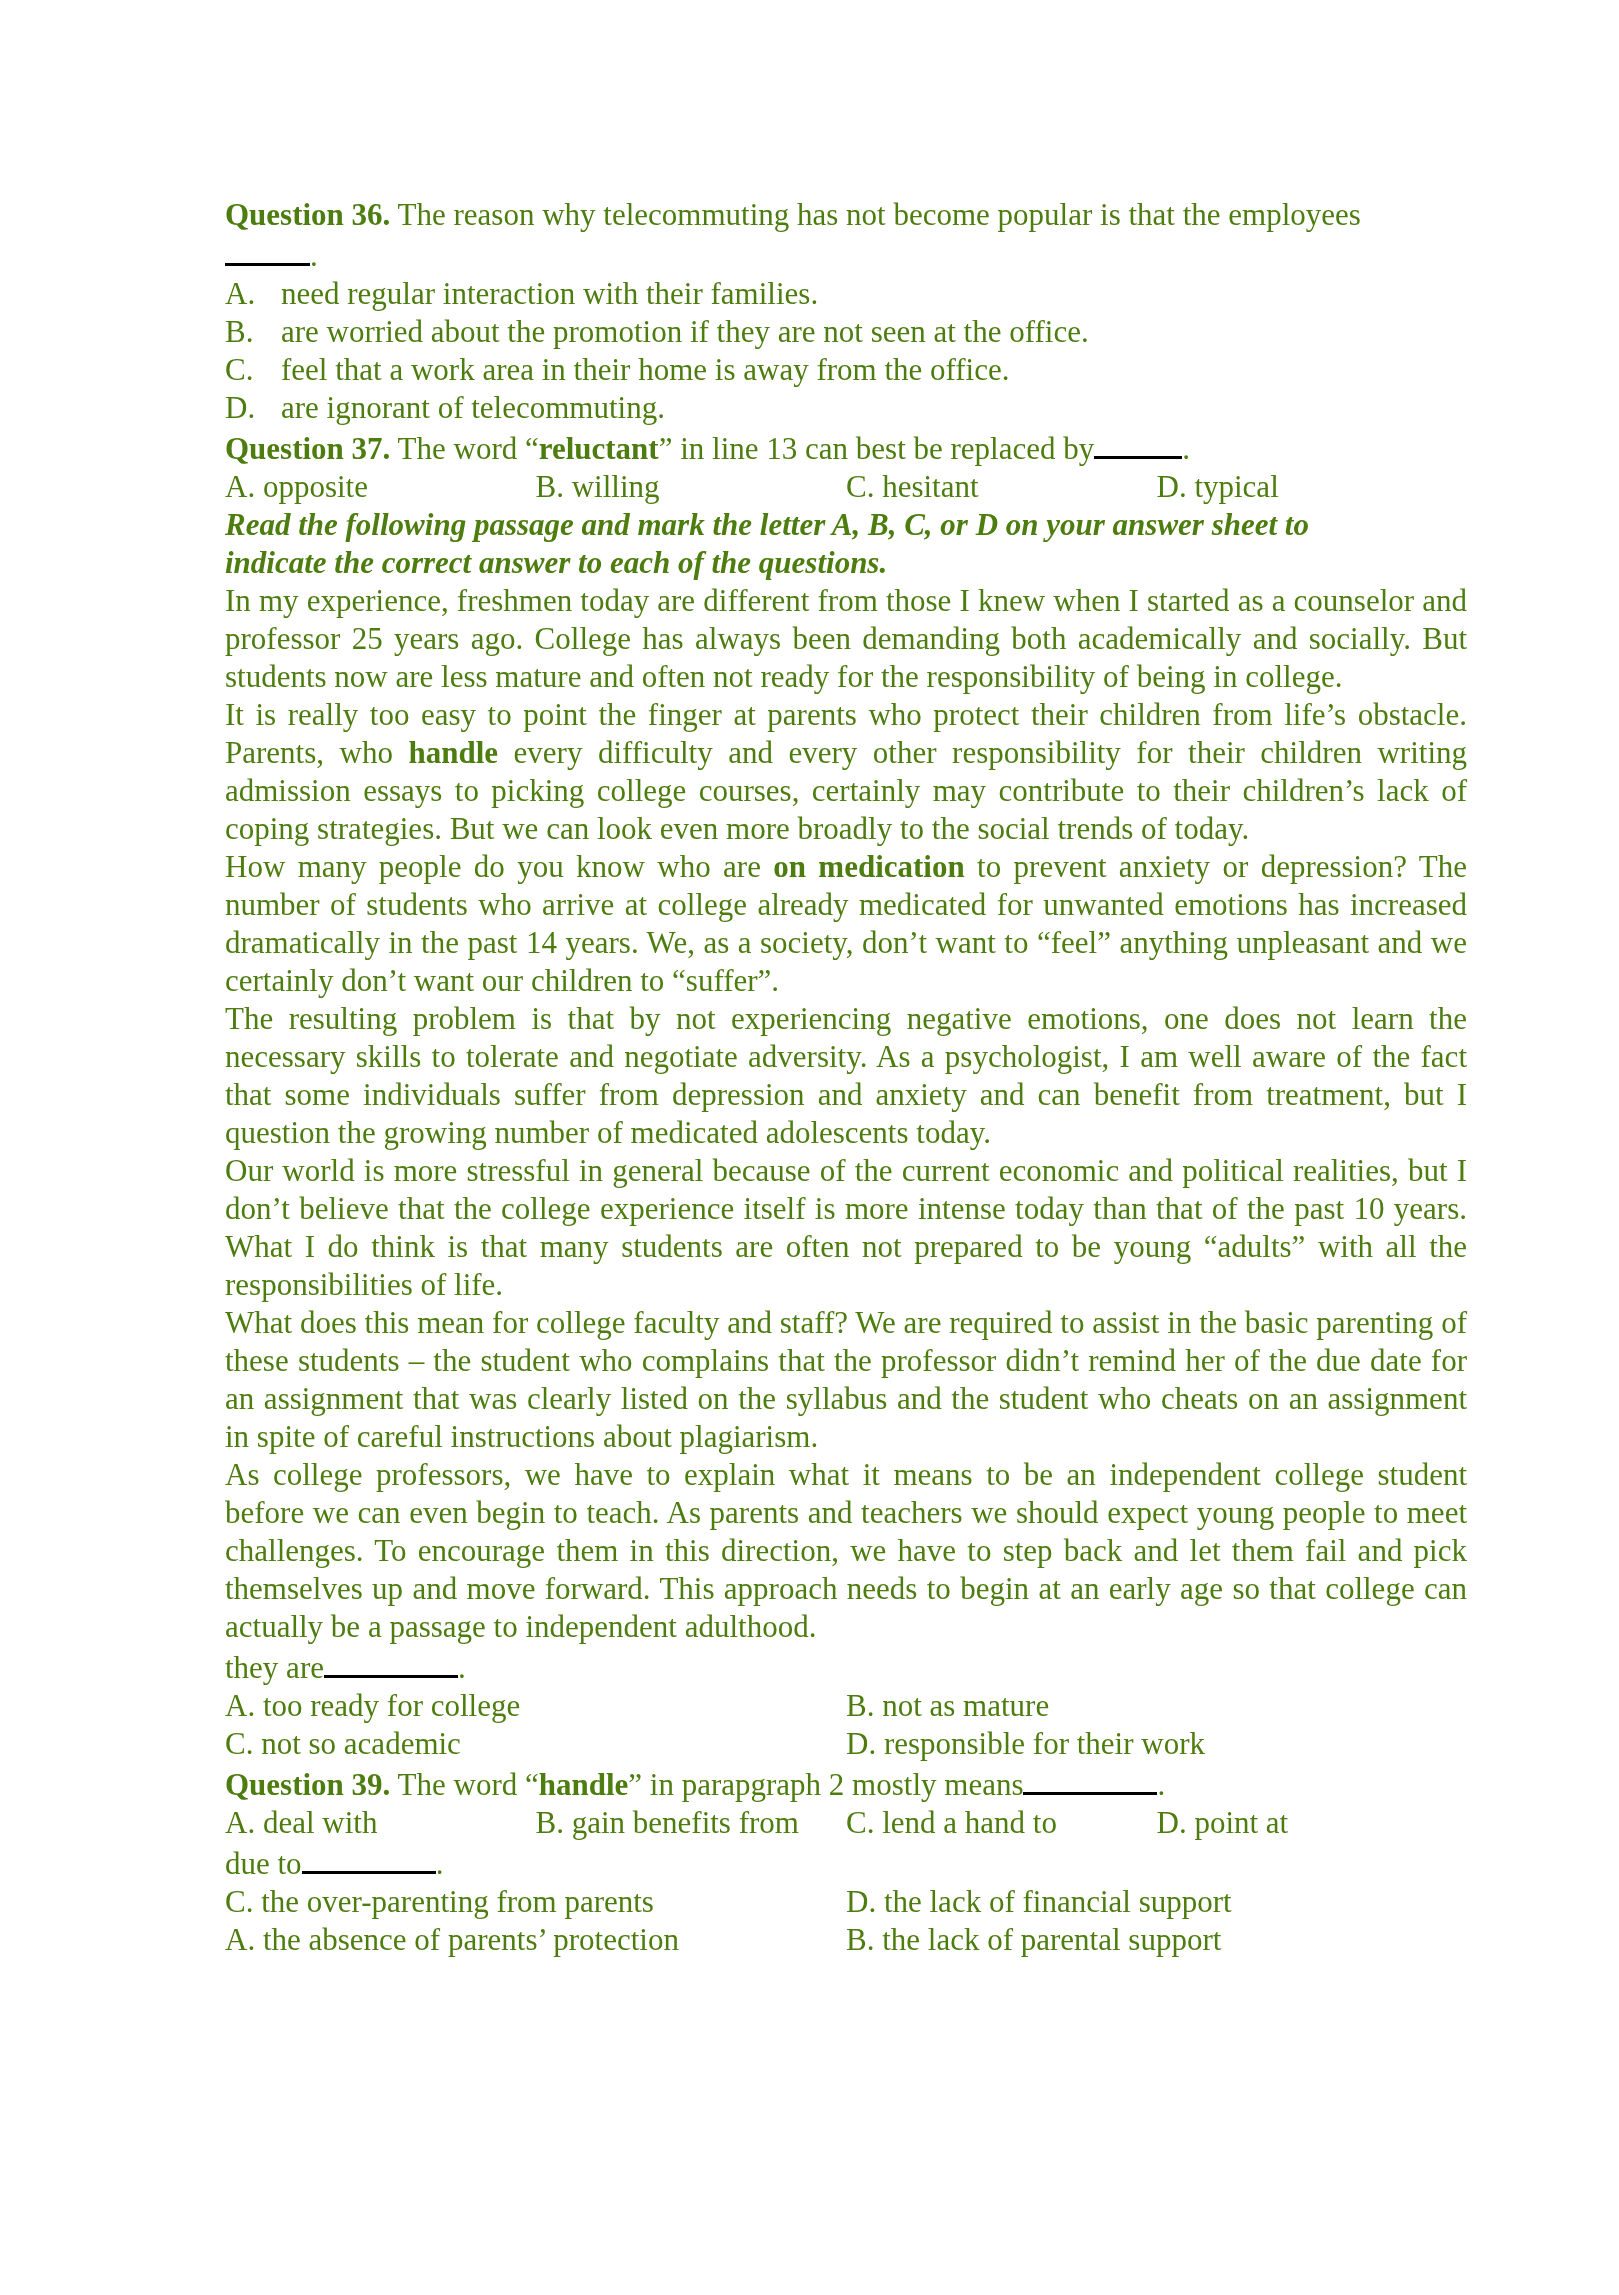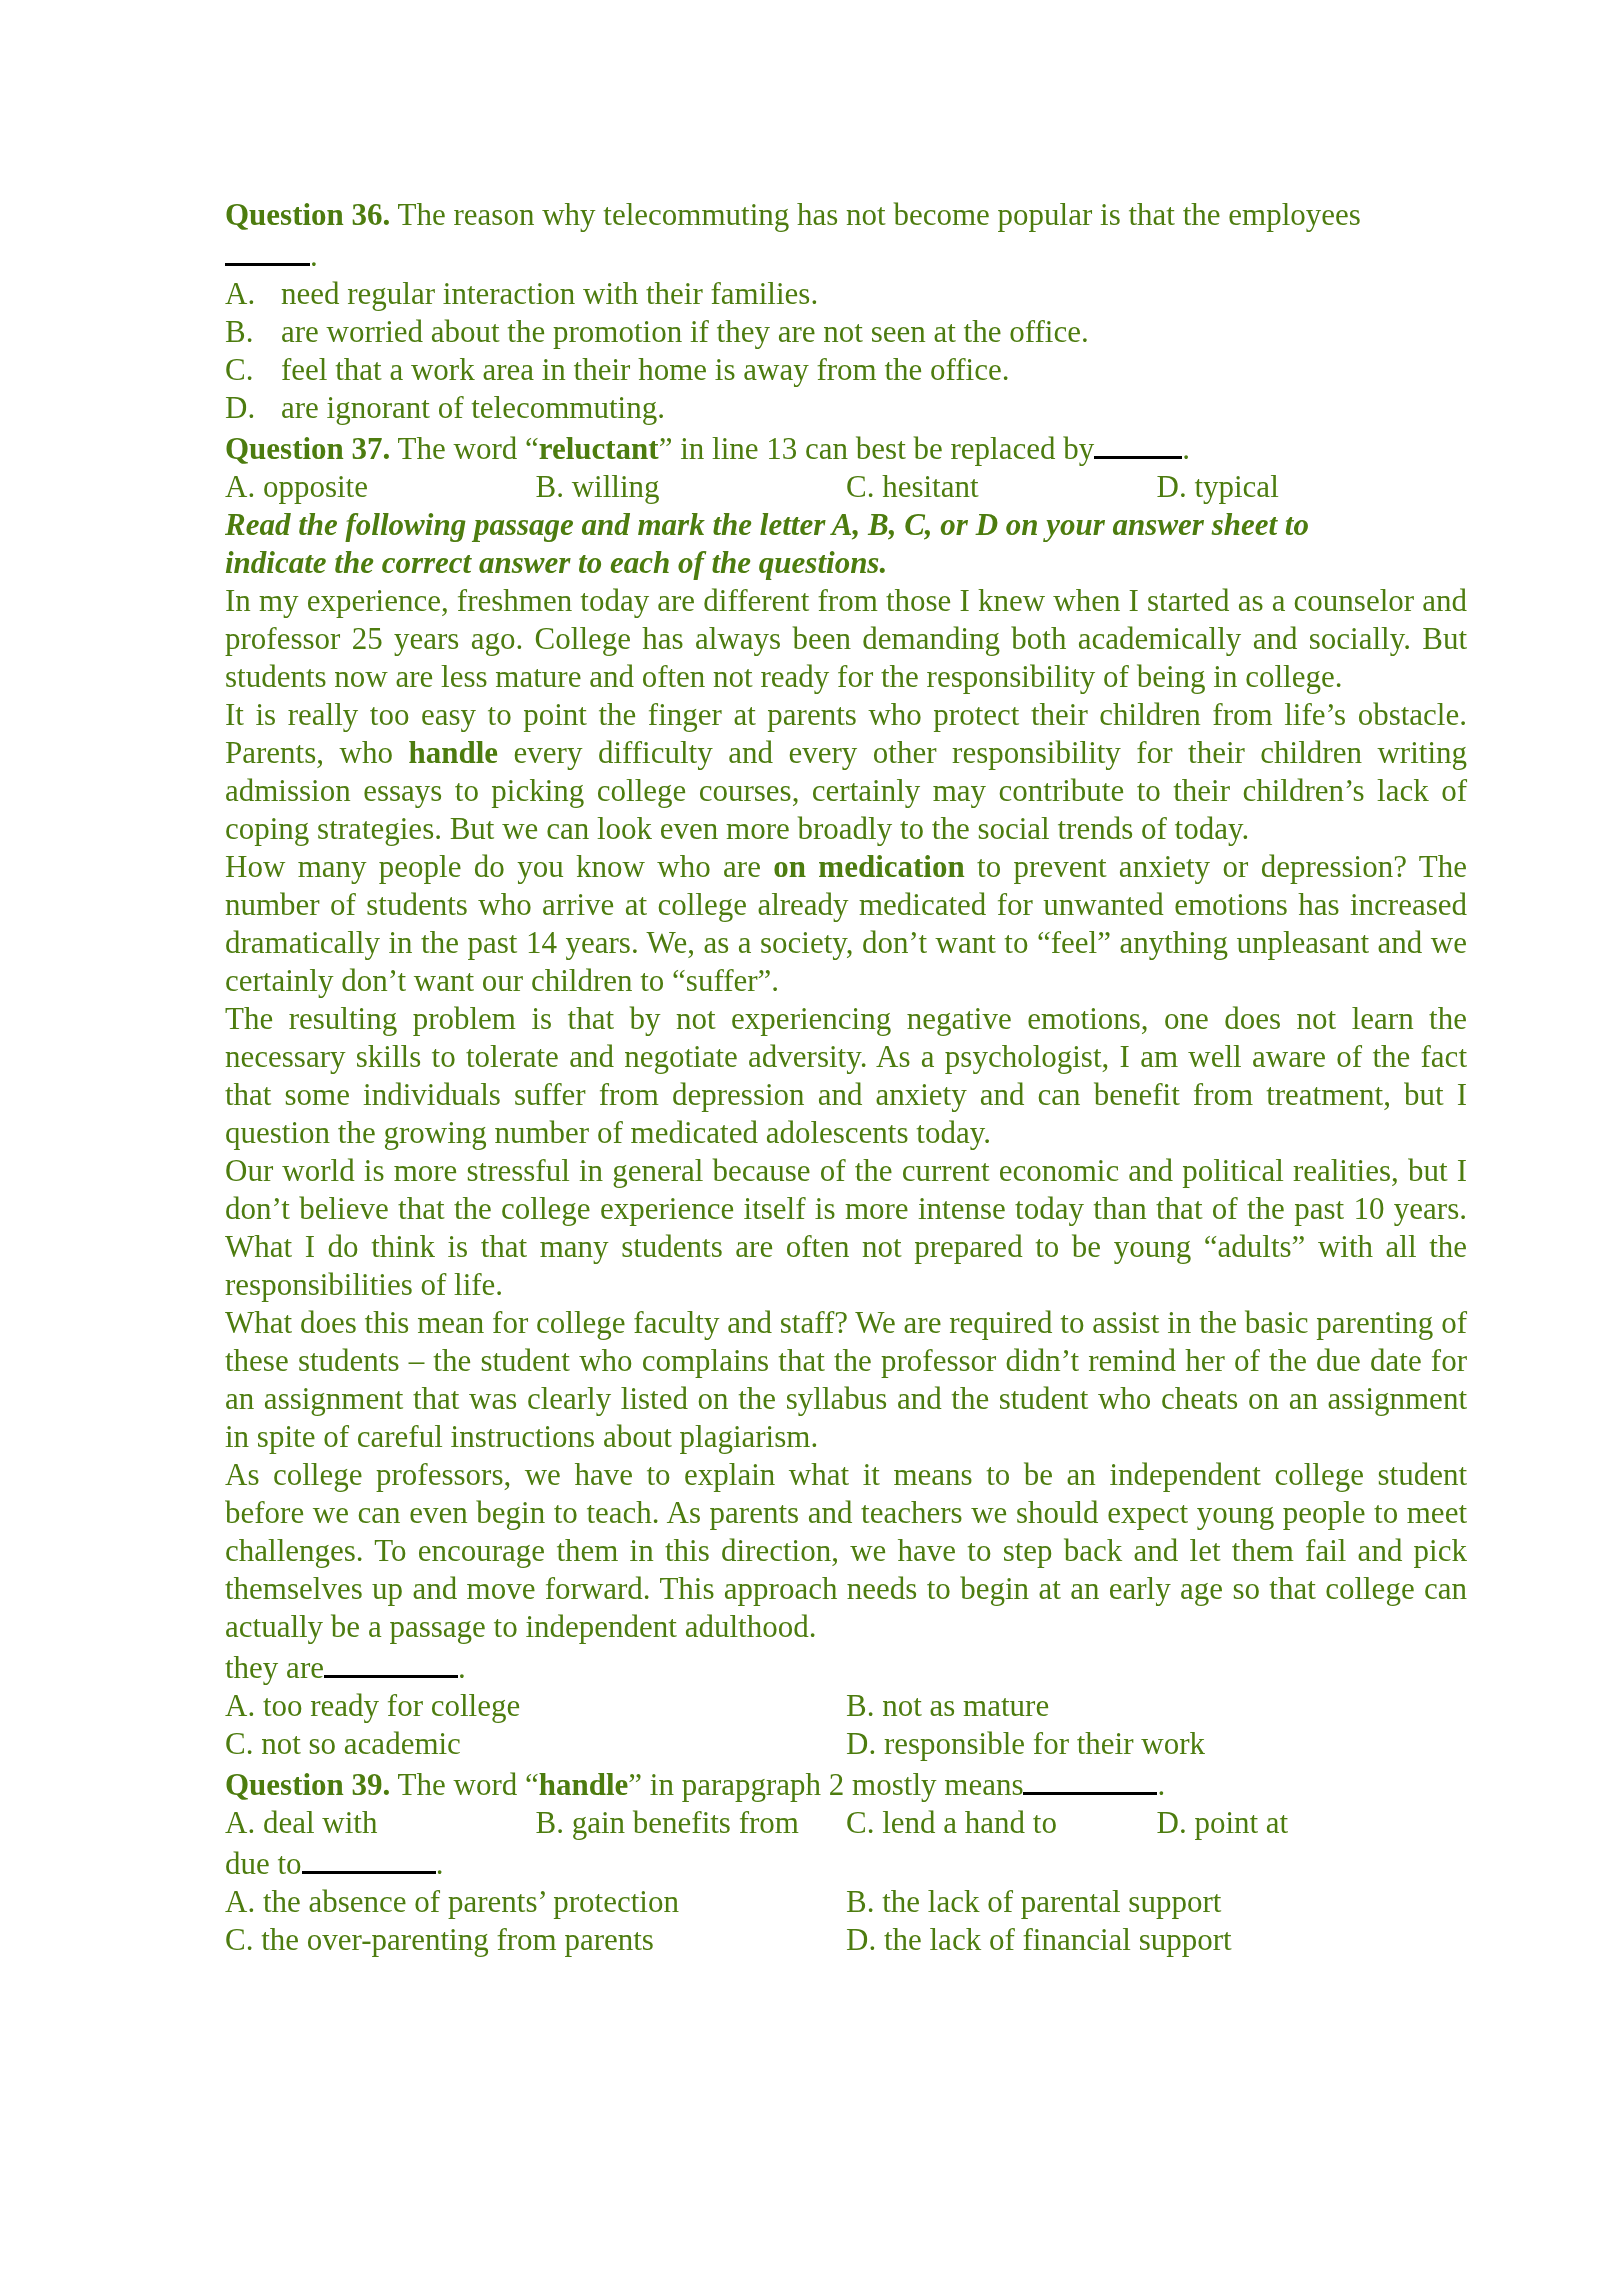--- a/index.html
+++ b/index.html
@@ -114,23 +114,23 @@
       <span>C. lend a hand to</span>
       <span>D. point at</span>
     </div>
   </div>
 
   <div>
     <div class="line">
       <span>due to</span><span class="blank" style="width:134px"></span><span>.</span>
     </div>
     <div class="opts2">
+      <span>C. the over-parenting from parents</span>
+      <span>D. the lack of financial support</span>
+    </div>
+    <div class="opts2">
       <span>A. the absence of parents’ protection</span>
       <span>B. the lack of parental support</span>
-    </div>
-    <div class="opts2">
-      <span>C. the over-parenting from parents</span>
-      <span>D. the lack of financial support</span>
     </div>
   </div>
 
 </div>
 
 
 </body></html>

